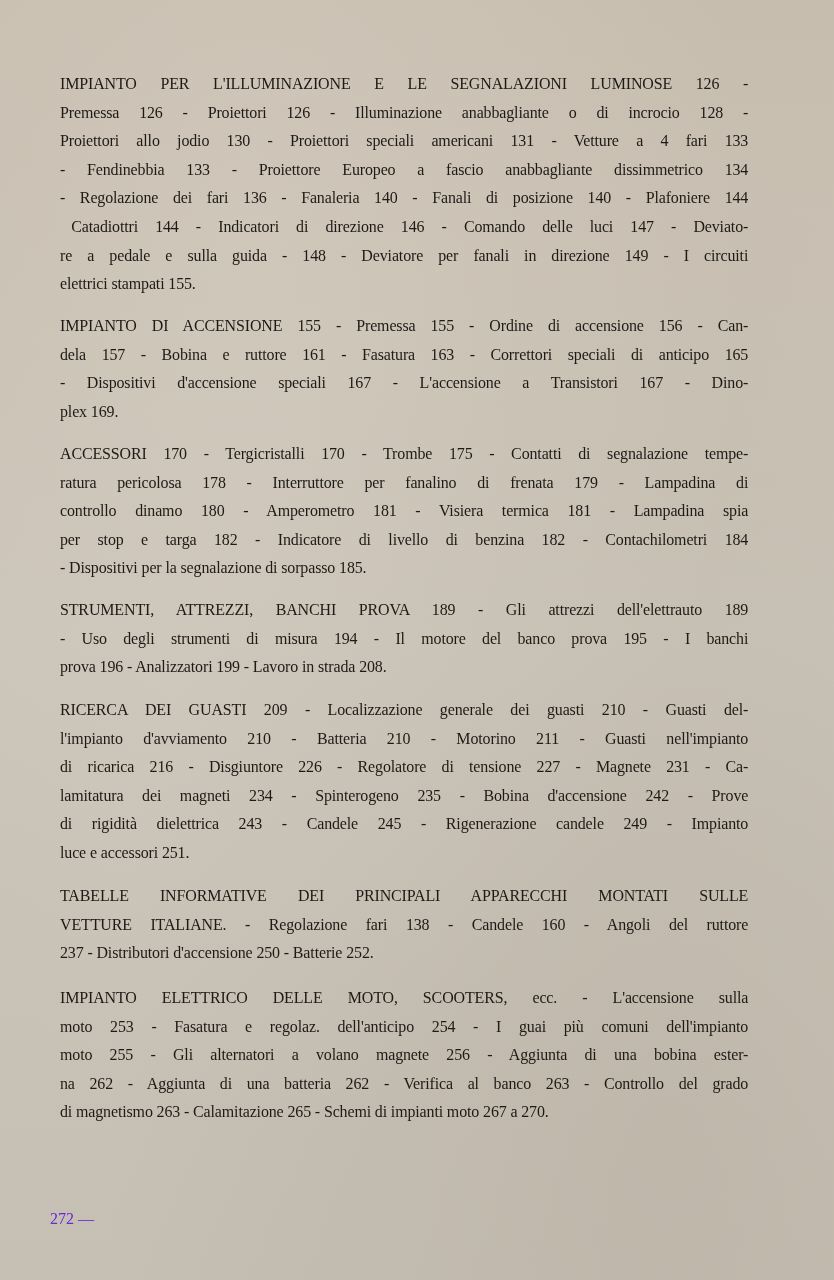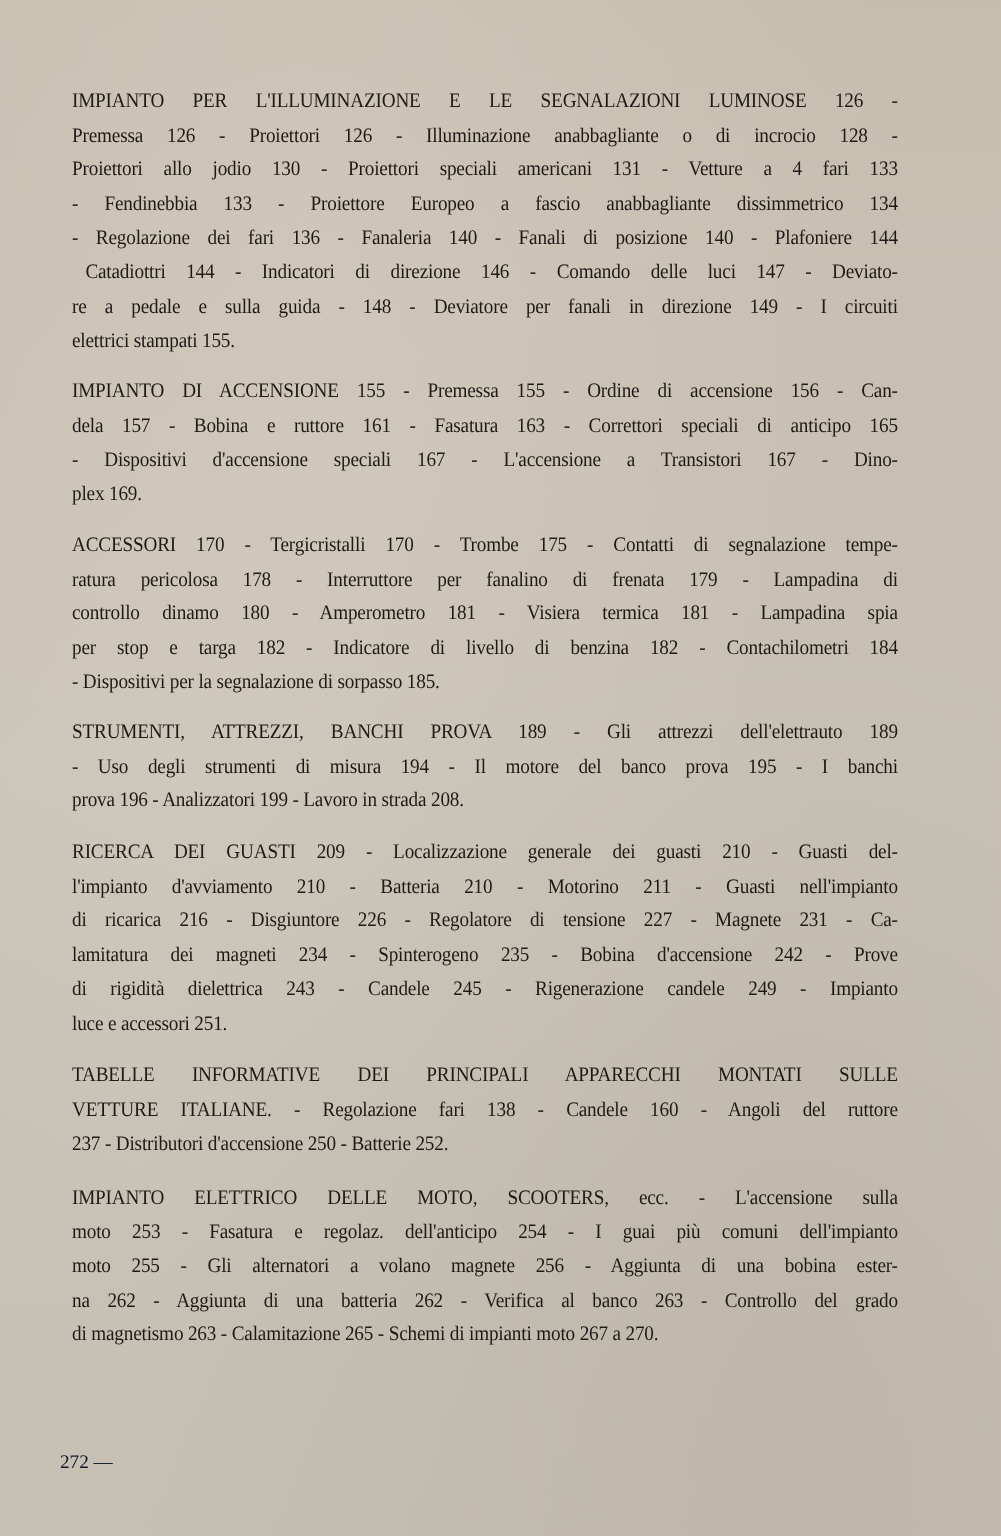--- a/index.html
+++ b/index.html
@@ -19,21 +19,21 @@
     position: absolute; left: 0; width: 688px;
     font-size: 17.2px; line-height: 28.6px;
     text-align: justify; letter-spacing: -0.15px;
     transform: scaleX(0.93); transform-origin: left top;
     width: 740px;
   }
   .entry .line { display: block; text-align: justify; text-align-last: justify; white-space: nowrap; }
   .entry .line.last { text-align-last: left; }
   .folio {
     position: absolute; left: 50px; top: 1210px;
-    font-size: 16px; font-family: "Liberation Serif", serif; color: #0f172a;
+    font-size: 16px; font-family: "Liberation Serif", serif; color: #6d28d9;
   }
 </style>
 </head>
 <body>
 
 <div class="page">
   <div class="entry" style="top:70px;">
     <span class="line" style="white-space: nowrap;">IMPIANTO PER L'ILLUMINAZIONE E LE SEGNALAZIONI LUMINOSE 126 -</span>
     <span class="line" style="white-space: nowrap;">Premessa 126 - Proiettori 126 - Illuminazione anabbagliante o di incrocio 128 -</span>
     <span class="line" style="white-space: nowrap;">Proiettori allo jodio 130 - Proiettori speciali americani 131 - Vetture a 4 fari 133</span>

